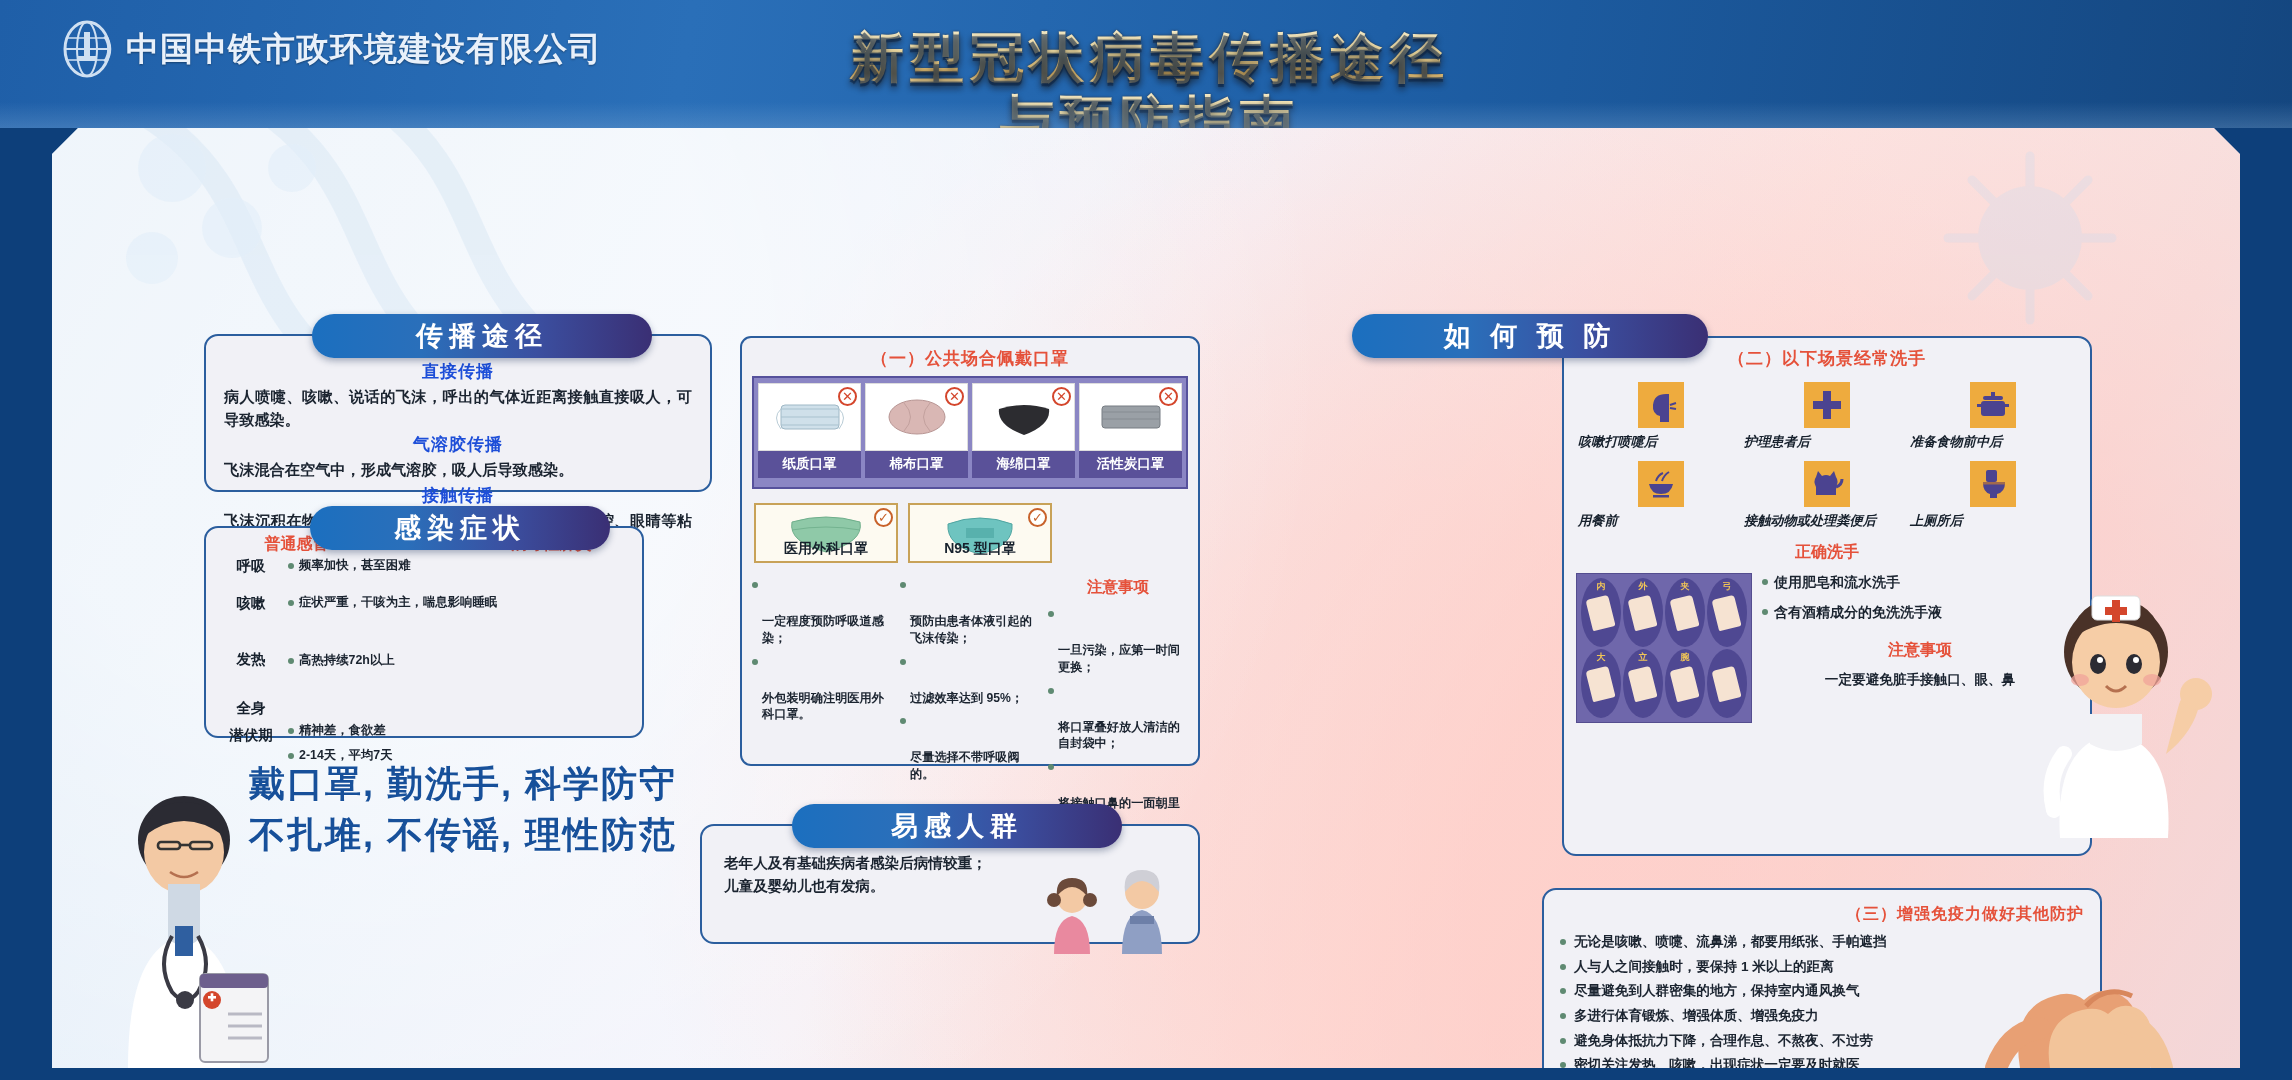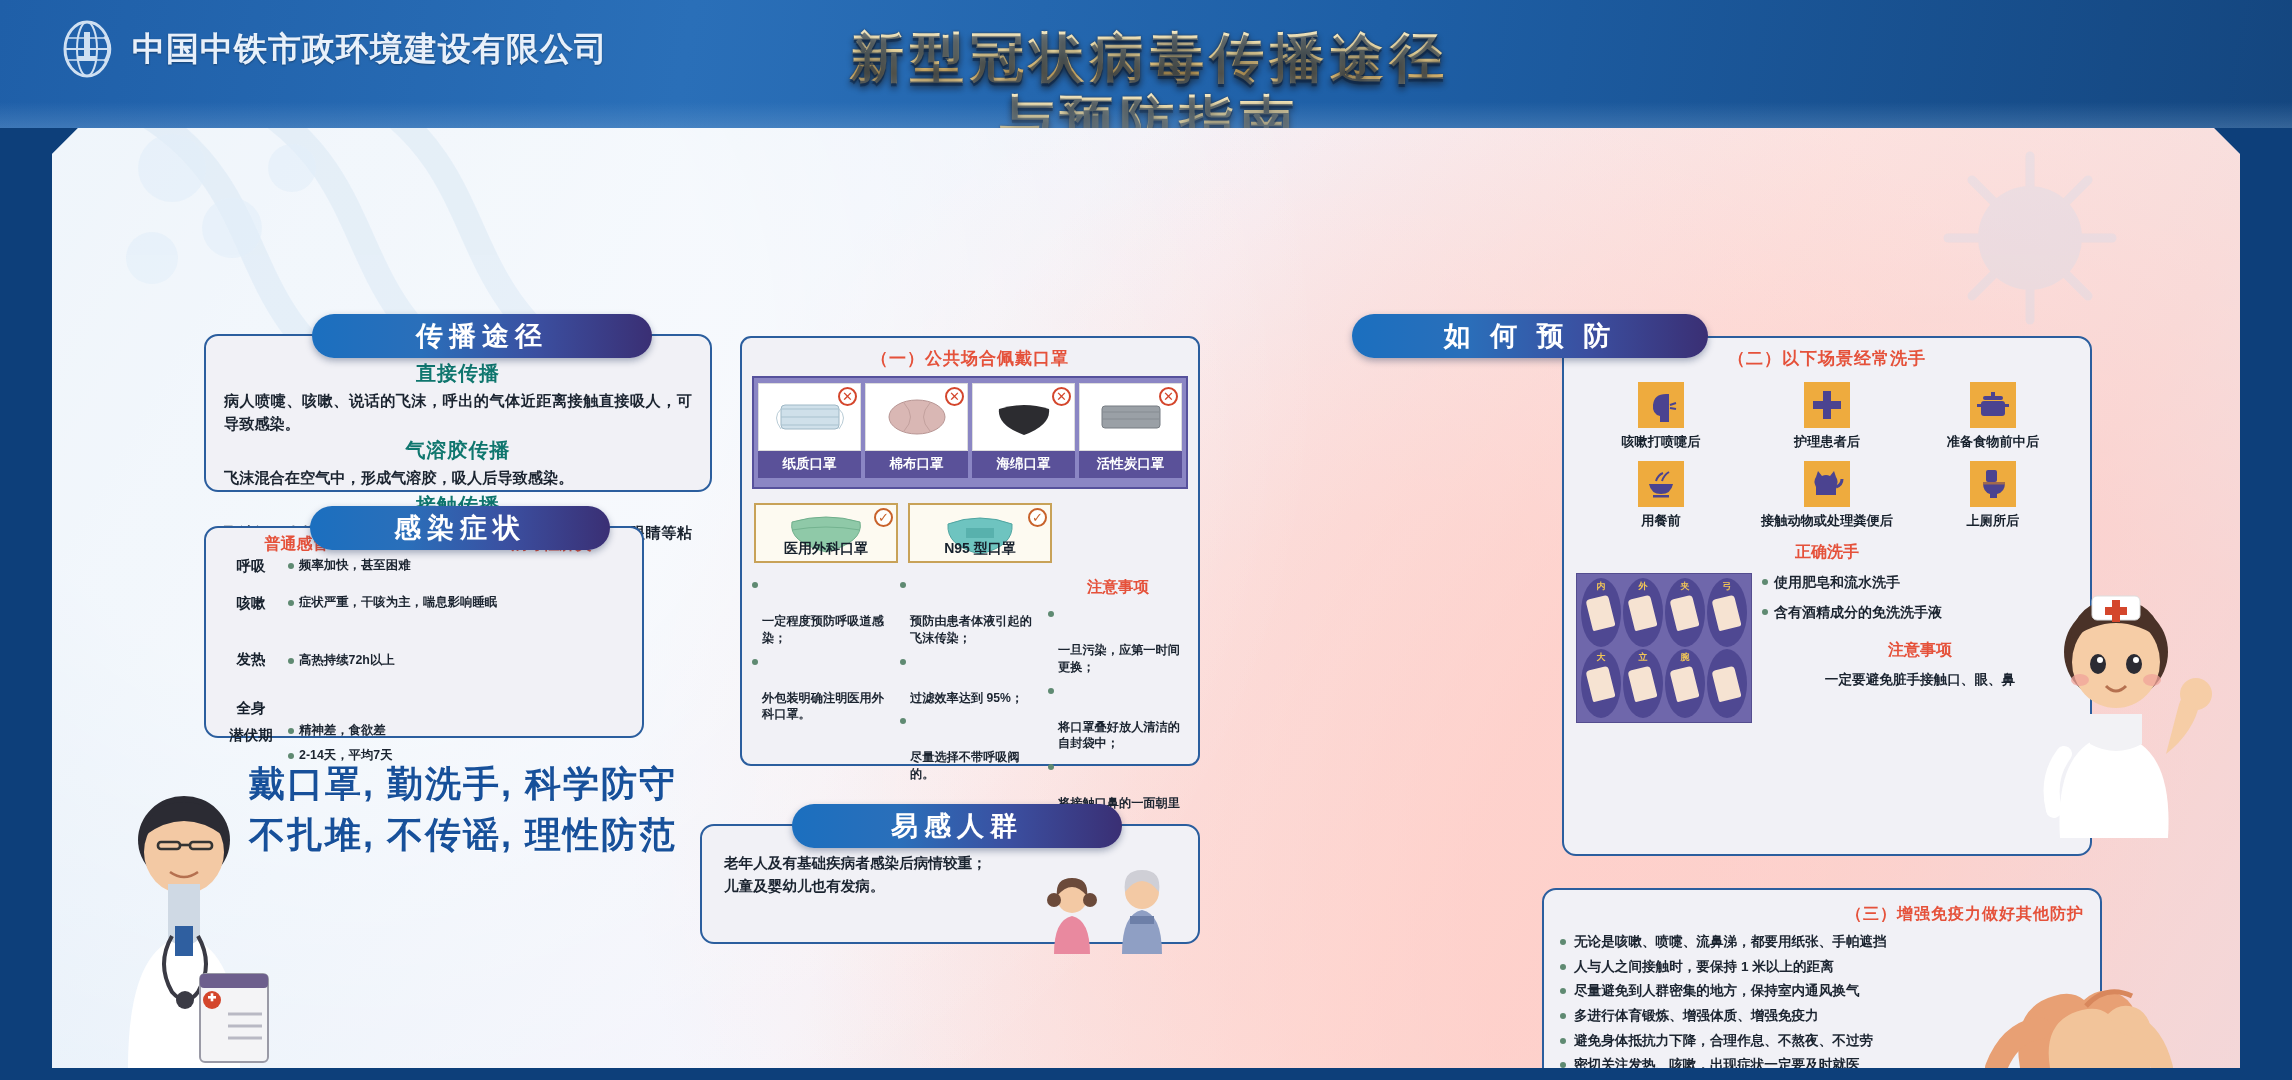--- a/index.html
+++ b/index.html
@@ -13,21 +13,21 @@
 
   
   .topbar {
     position: absolute; left: 0; top: 0; width: 100%; height: 128px;
     background: linear-gradient(100deg,#1f5fa8 0%, #2a6fb8 30%, #1e5fa6 60%, #14467f 100%);
   }
   .topbar:after{
     content:""; position:absolute; left:0; right:0; bottom:0; height:26px;
     background:linear-gradient(180deg, rgba(255,255,255,0) 0%, rgba(140,180,220,.28) 100%);
   }
-  .logo-wrap { position:absolute; left:56px; top:18px; display:flex; align-items:center; gap:14px; }
+  .logo-wrap { position:absolute; left:56px; top:18px; display:flex; align-items:center; gap:8px; }
   .logo-mark { width:62px; height:62px; position:relative; }
   .logo-mark svg { display:block; }
   .company { color:#e8f0fa; font-size:33px; font-weight:700; letter-spacing:1px;
              text-shadow:0 1px 2px rgba(0,0,0,.35); white-space:nowrap; }
 
   .main-title { position:absolute; left:770px; top:26px; width:760px; text-align:center; }
   .main-title .ln {
     font-size:54px; font-weight:900; letter-spacing:6px; line-height:1.16;
     background: linear-gradient(180deg,#fdf3d2 0%, #f3dea1 45%, #d8b268 75%, #f2e2b2 100%);
     -webkit-background-clip:text; background-clip:text; color:transparent;
@@ -61,21 +61,21 @@
     box-shadow:0 3px 7px rgba(20,40,80,.35); z-index:5; white-space:nowrap;
   }
   .card {
     position:absolute; background:#f1f1f6; border:2px solid #2b5e9e; border-radius:14px;
   }
 
   
   #pill-transmission { left:260px; top:186px; width:340px; }
   #card-transmission { left:152px; top:206px; width:508px; height:158px; padding:22px 18px 10px; }
 
-  .sub-red { color:#0f766e; font-weight:800; font-size:20px; text-align:center; margin:2px 0 3px; letter-spacing:1px;}
+  .sub-red { color:#1d4ed8; font-weight:800; font-size:17px; text-align:center; margin:2px 0 3px; letter-spacing:1px;}
   .body-cn { color:#1b2430; font-size:15.2px; line-height:1.48; font-weight:700; text-align:justify; }
   .body-cn.ctr { }
 
   #pill-symptoms { left:258px; top:378px; width:300px; }
   #card-symptoms { left:152px; top:398px; width:440px; height:212px; }
 
   .sym-head { display:flex; padding:6px 0 2px; }
   .sym-head .h-left, .sym-head .h-right { flex:1; text-align:center; color:#e5513a; font-weight:800; font-size:16px; }
   .sym-head .h-mid { width:74px; }
   .sym-grid { display:flex; padding:0 8px; }
@@ -120,21 +120,21 @@
   #pill-susceptible { left:740px; top:676px; width:330px; }
   #card-susceptible { left:648px; top:696px; width:500px; height:120px; padding:26px 22px 8px; }
   .susc-text { font-size:14.6px; font-weight:700; color:#1b2430; line-height:1.6; }
 
   
   #pill-prevent { left:1300px; top:186px; width:356px; }
   #card-prevent-2 { left:1510px; top:208px; width:530px; height:520px; }
   #card-prevent-3 { left:1490px; top:760px; width:560px; height:200px; padding:12px 16px; }
 
   .wash-grid { display:flex; flex-wrap:wrap; margin:6px 14px 0; }
-  .wcell { width:33.33%; text-align:center; margin-bottom:10px; }
+  .wcell { width:33.33%; text-align:left; margin-bottom:10px;font-style:italic; }
   .wicon { width:46px; height:46px; background:#eeab3e; margin:0 auto 5px;
            display:flex; align-items:center; justify-content:center; }
   .wicon svg { display:block; }
   .wname { font-size:13.2px; font-weight:800; color:#16202c; }
 
   .wash-right { display:flex; margin:4px 12px 0; gap:10px; }
   .handimg { width:176px; height:150px; background:#6f67ab; border:1px solid #544d8f;
              display:grid; grid-template-columns:repeat(4,1fr); grid-template-rows:repeat(2,1fr); gap:2px; padding:4px;}
   .hcircle { background:#4f4892; border-radius:50%; position:relative; display:flex; align-items:center; justify-content:center;}
   .hchar { position:absolute; top:2px; left:50%; transform:translateX(-50%); font-size:9px; color:#f0c457; font-weight:700;}

